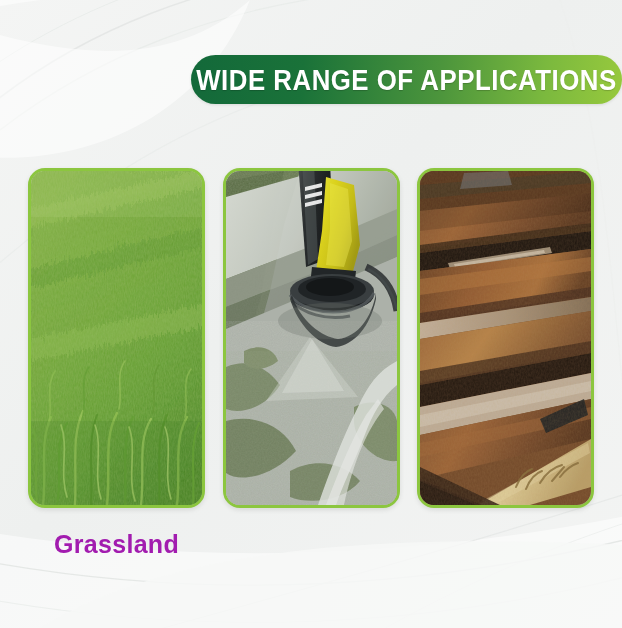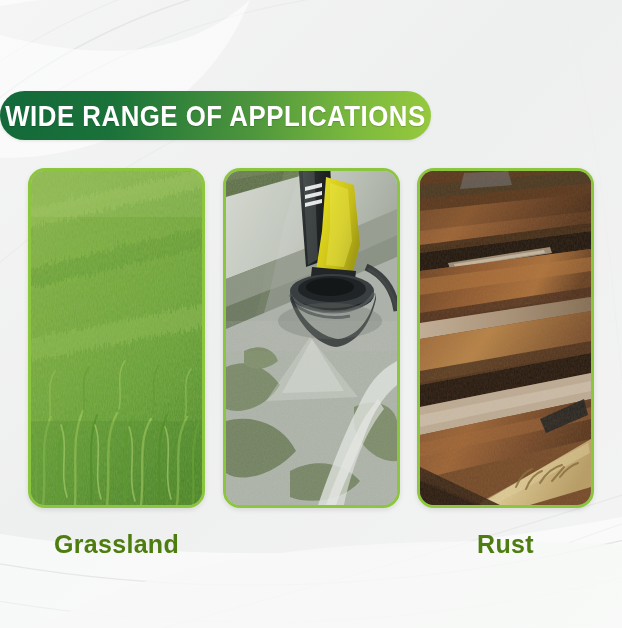--- a/index.html
+++ b/index.html
@@ -19,23 +19,22 @@
   #bg-swooshes {
     position:absolute; inset:0;
     width:622px; height:628px;
     pointer-events:none;
   }
 
   
   .header-wrap {
     position:absolute;
     left:0; right:0; top:55px;
-    display:flex; justify-content:flex-start;
+    display:flex; justify-content:flex-end;
     z-index:5;
-    margin-top:36px;
   }
   .title-pill {
     width:431px; height:49px;
     border-radius:25px;
     background:linear-gradient(95deg,#13693a 0%,#1a7239 26%,#4c953c 58%,#7bb93e 82%,#97c93d 100%);
     display:flex; align-items:center; justify-content:center;
     box-shadow:0 1px 3px rgba(0,0,0,0.10);
   }
   .title-text {
     color:#ffffff;
@@ -76,21 +75,21 @@
     width:566px; height:44px;
     display:flex;
     justify-content:space-between;
     z-index:4;
   }
   .caption-cell {
     width:177px;
     display:flex; align-items:center; justify-content:center;
   }
   .caption-text {
-    color:#4d7c0f;
+    color:#a21caf;
     font-size:25px;
     font-weight:bold;
     letter-spacing:0.3px;
     white-space:nowrap;
   }
 </style>
 </head>
 <body>
 
 <svg id="bg-swooshes" viewBox="0 0 622 628" xmlns="http://www.w3.org/2000/svg">
@@ -415,16 +414,13 @@
       </g>
     </svg>
   </div>
 
 </div>
 
 <div class="captions-row">
   <div class="caption-cell">
     <span class="caption-text">Grassland</span>
   </div>
-  <div class="caption-cell">
-    <span class="caption-text">Rust</span>
-  </div>
 </div>
 
 </body></html>

